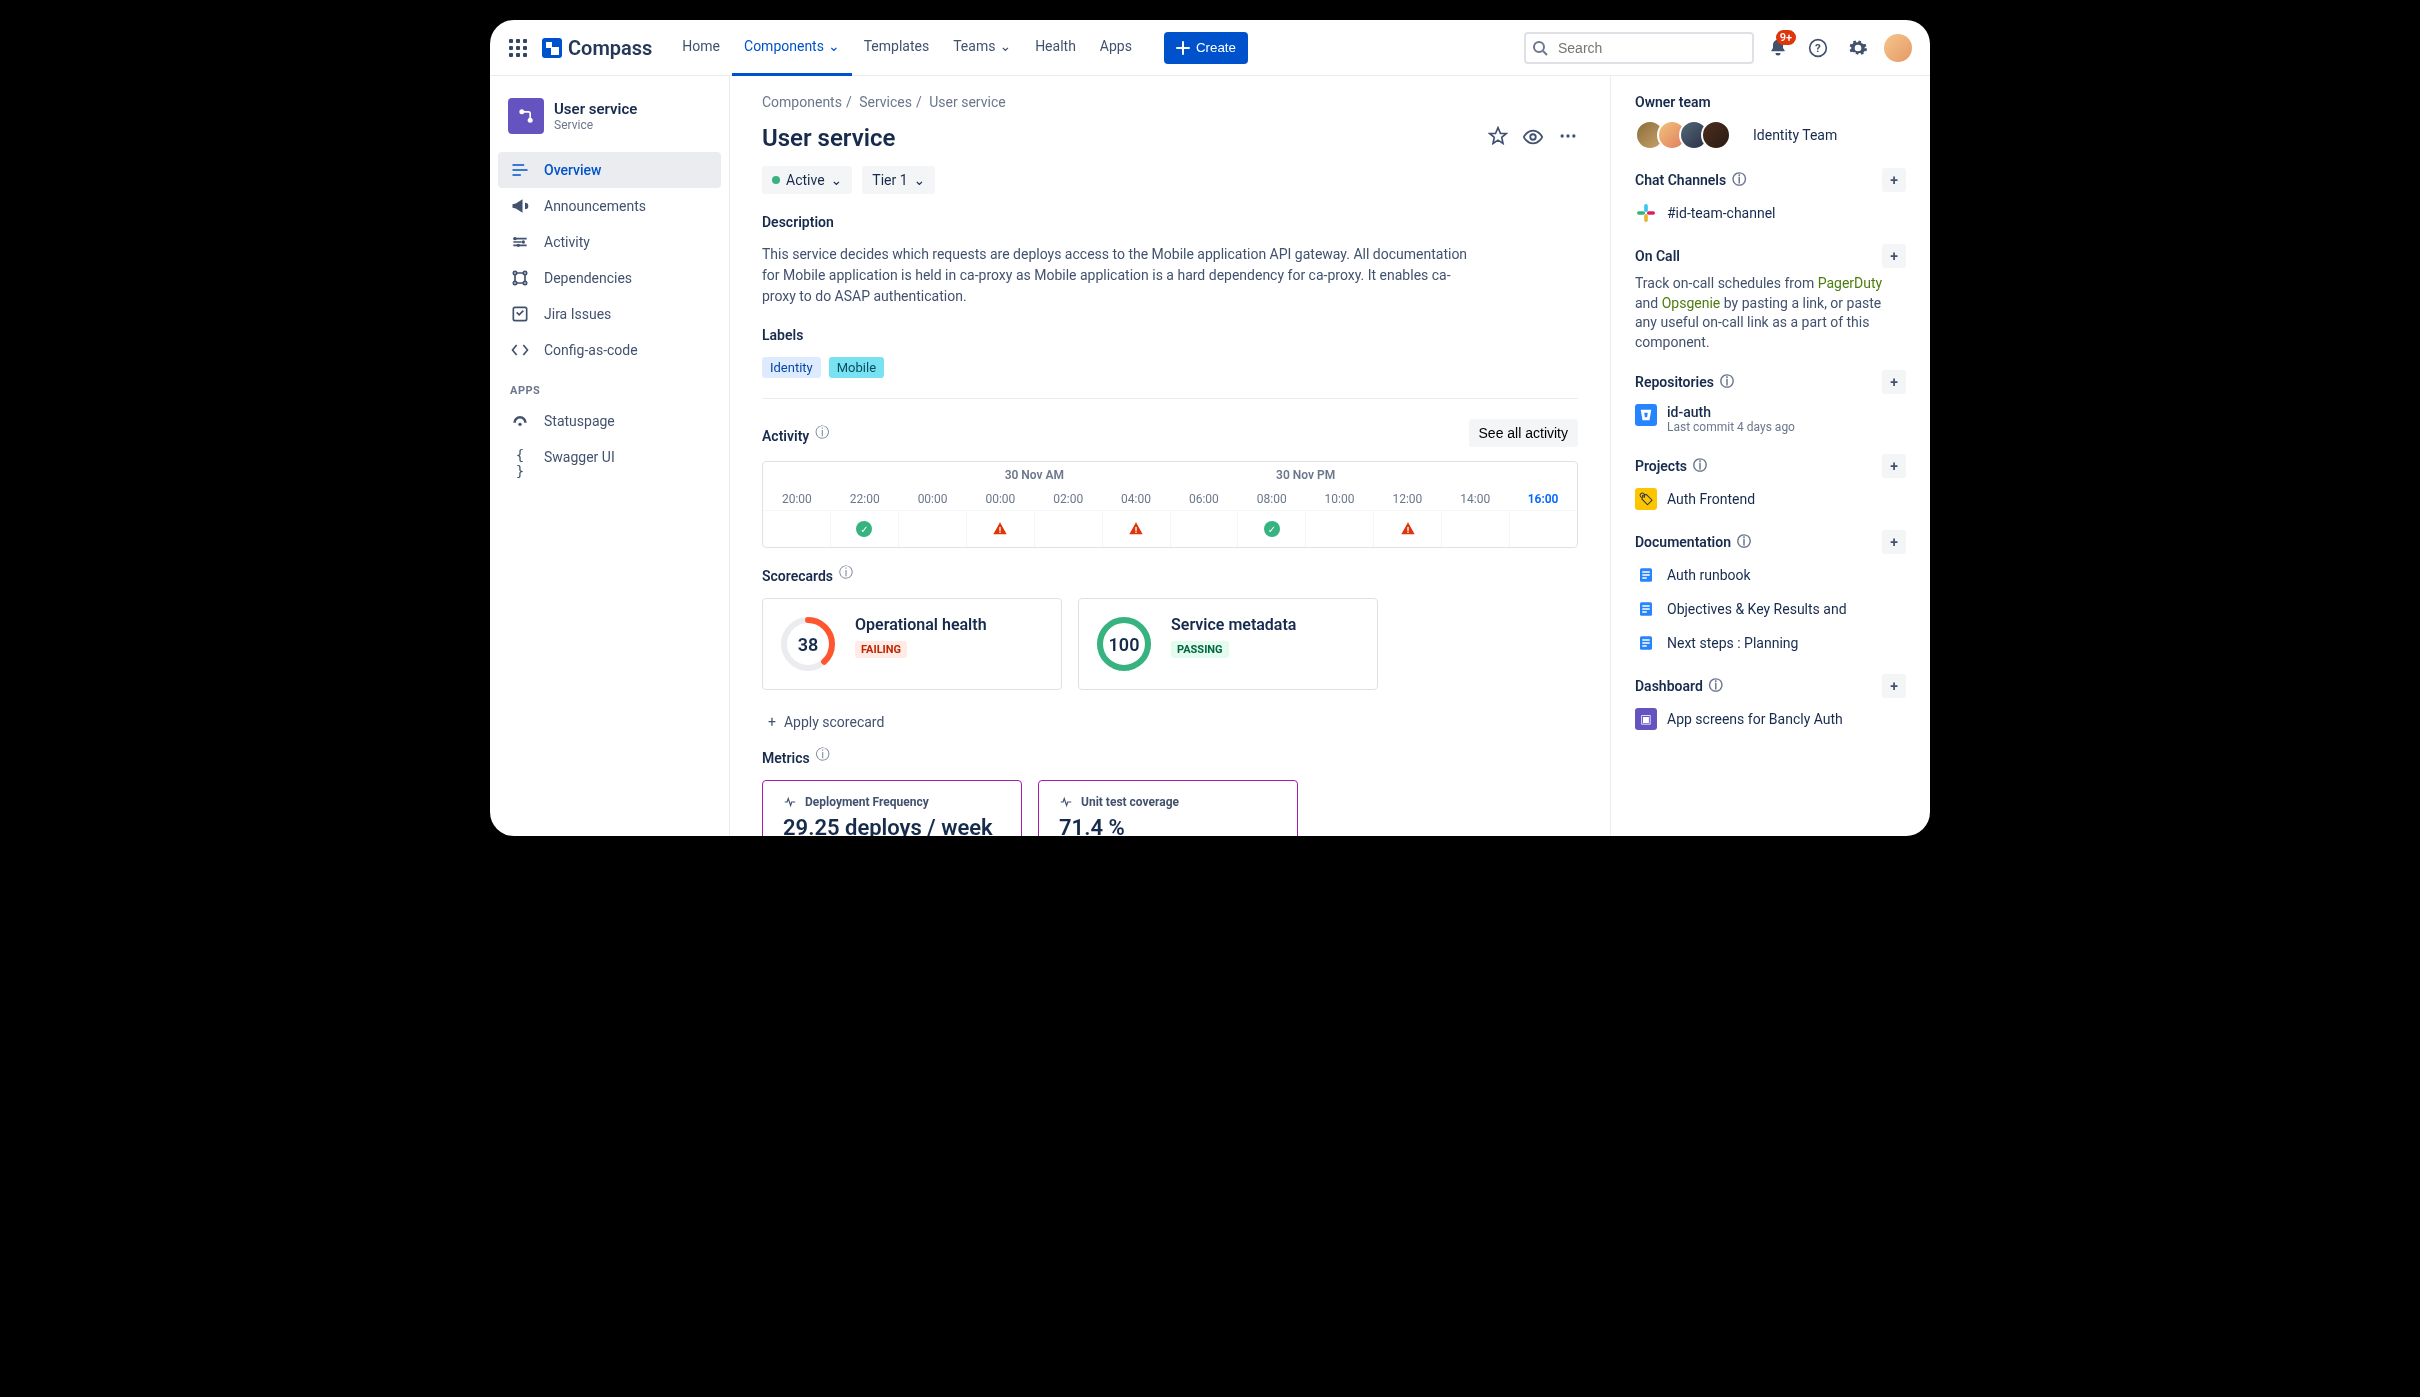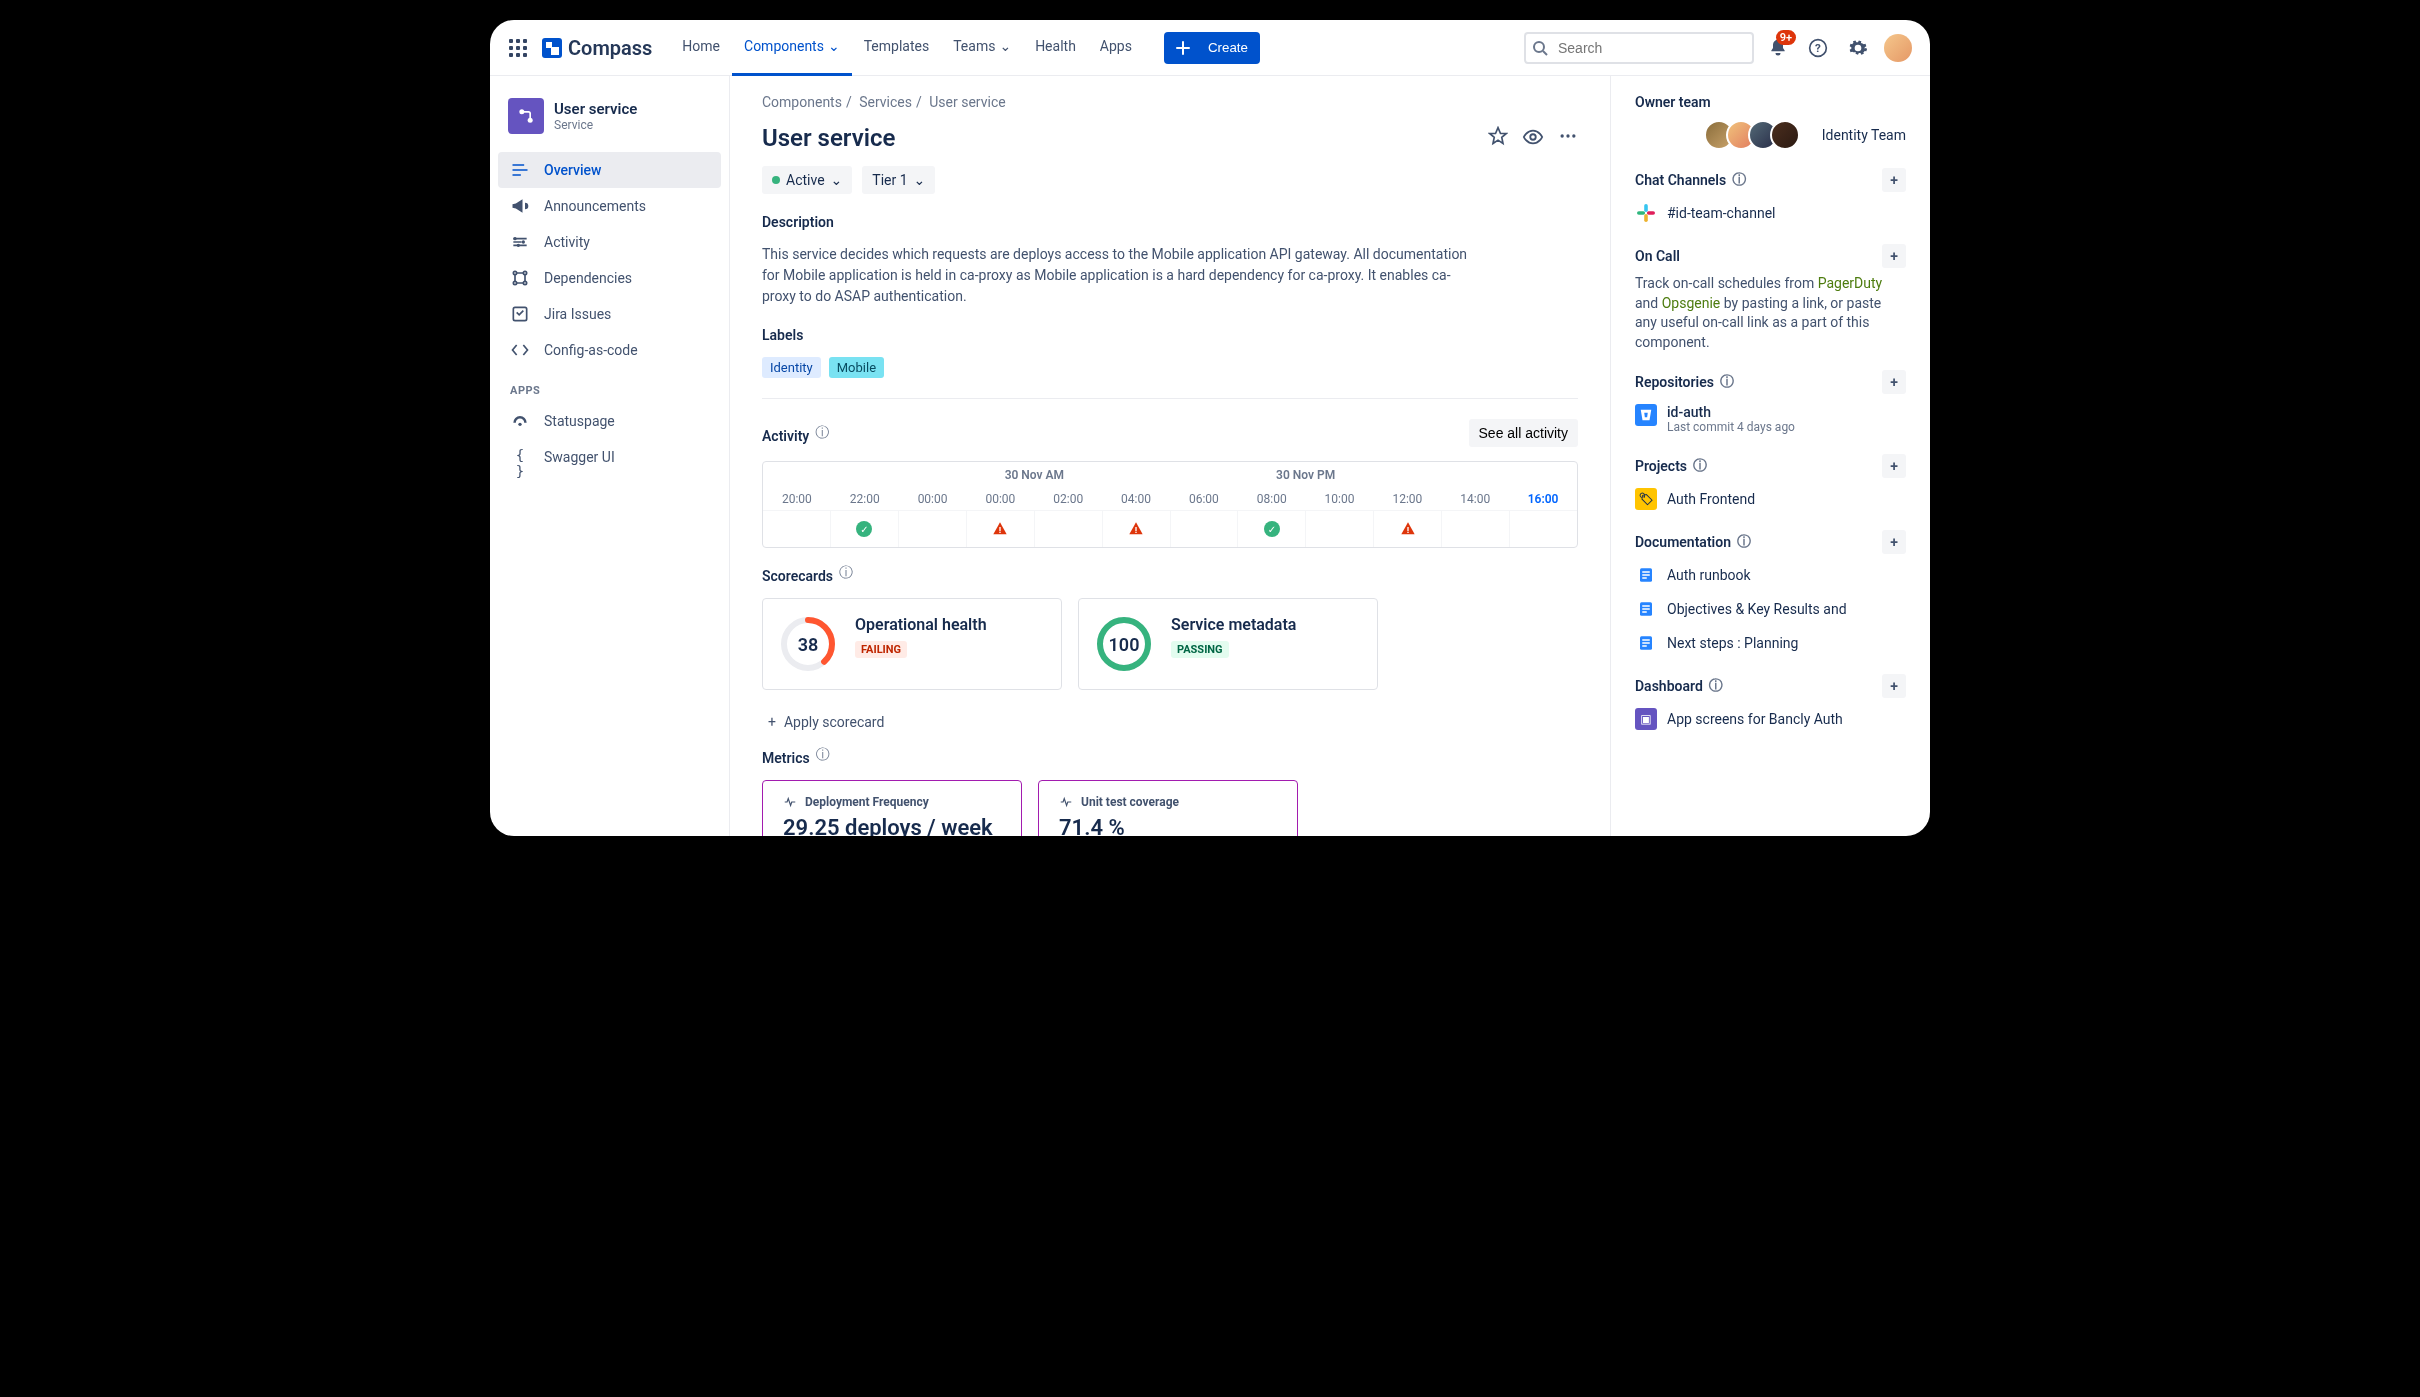--- a/index.html
+++ b/index.html
@@ -33,21 +33,21 @@
 .topbar .apps-grid { width:24px; height:24px; display:grid; grid-template-columns: repeat(3,4px); grid-template-rows: repeat(3,4px); gap:3px; padding:3px; cursor:pointer;}
 .topbar .apps-grid i { background:#344563; border-radius:1px; }
 .brand { display:flex; align-items:center; gap:6px; font-weight:600; font-size:20px; color:#253858; margin-left:4px; margin-right:10px; }
 .brand-glyph { width:20px; height:20px; background:#0052CC; border-radius:3px; position:relative; }
 .brand-glyph::after { content:''; position:absolute; left:4px; top:4px; width:6px; height:6px; background:#fff; }
 .brand-glyph::before { content:''; position:absolute; right:3px; bottom:3px; width:8px; height:8px; background:#fff; }
 .navlinks { display:flex; align-items:stretch; height:56px; }
 .navlinks a { display:flex; align-items:center; padding:0 12px; color:#42526E; text-decoration:none; font-size:14px; cursor:pointer; border-bottom:3px solid transparent; }
 .navlinks a.active { color:#0052CC; border-bottom-color:#0052CC; }
 .navlinks a .chev { margin-left:4px; }
-.create-btn { background:#0052CC; color:#fff; border:none; border-radius:4px; padding:0 12px; height:32px; display:flex; align-items:center; gap:18px; margin-left:12px; cursor:pointer; font-weight:500;}
+.create-btn { background:#0052CC; color:#fff; border:none; border-radius:4px; padding:0 12px; height:32px; display:flex; align-items:center; gap:6px; margin-left:12px; cursor:pointer; font-weight:500;}
 .spacer { flex:1; }
 .searchbox { position:relative; }
 .searchbox input { width:230px; height:32px; border:2px solid #DFE1E6; border-radius:4px; padding:0 8px 0 32px; font-size:14px; outline:none;}
 .searchbox svg { position:absolute; left:8px; top:8px; }
 .topbar .icon-btn { width:32px; height:32px; display:flex; align-items:center; justify-content:center; cursor:pointer; border-radius:50%; position:relative; color:#42526E;}
 .badge { position:absolute; top:-2px; right:-2px; background:#DE350B; color:#fff; border-radius:8px; font-size:11px; padding:1px 4px; font-weight:600;}
 .avatar-top { width:28px; height:28px; border-radius:50%; background:linear-gradient(135deg,#f5c78c,#e59866); }
 
 .body { flex:1; display:flex; overflow:hidden; }
 .sidebar { width:240px; border-right:1px solid #EBECF0; padding:16px 8px; overflow-y:auto;}
@@ -103,21 +103,21 @@
 .apply-score { color:#42526E; display:flex; align-items:center; gap:8px; font-size:14px; padding:10px 6px 0; cursor:pointer;}
 
 .metrics { display:flex; gap:16px; }
 .metric { border:1px solid #a21caf; border-radius:4px; padding:14px 20px; width:260px;}
 .metric-hd { display:flex; align-items:center; gap:8px; color:#42526E; font-size:12px; font-weight:700;}
 .metric-val { font-size:22px; font-weight:600; margin-top:6px; }
 
 .rside { width:320px; border-left:1px solid #EBECF0; padding:18px 24px; overflow-y:auto; display:flex; flex-direction:column; gap:18px;}
 .r-sect-title { font-weight:600; display:flex; align-items:center; gap:6px;}
 .r-sect-title .plus { margin-left:auto; width:24px; height:24px; border-radius:3px; background:#F4F5F7; display:flex; align-items:center; justify-content:center; cursor:pointer; color:#42526E;}
-.avatars { display:flex; align-items:center; gap:22px;justify-content:flex-end;}
+.avatars { display:flex; align-items:center; gap:22px;}
 .ava-stack { display:flex; }
 .ava { width:30px; height:30px; border-radius:50%; border:2px solid #fff; margin-left:-8px; background:#ccc;}
 .ava:first-child { margin-left:0;}
 .ava1{background:linear-gradient(135deg,#8a6d3b,#c9a36b);}
 .ava2{background:linear-gradient(135deg,#f0c27b,#e27d60);}
 .ava3{background:linear-gradient(135deg,#536976,#292e49);}
 .ava4{background:linear-gradient(135deg,#4b2e1e,#2b1a12);}
 .r-item { display:flex; align-items:center; gap:10px; padding:2px 0;}
 .r-item .ri { width:22px; height:22px; border-radius:3px; display:flex; align-items:center; justify-content:center; flex-shrink:0;}
 .ri-slack { }

